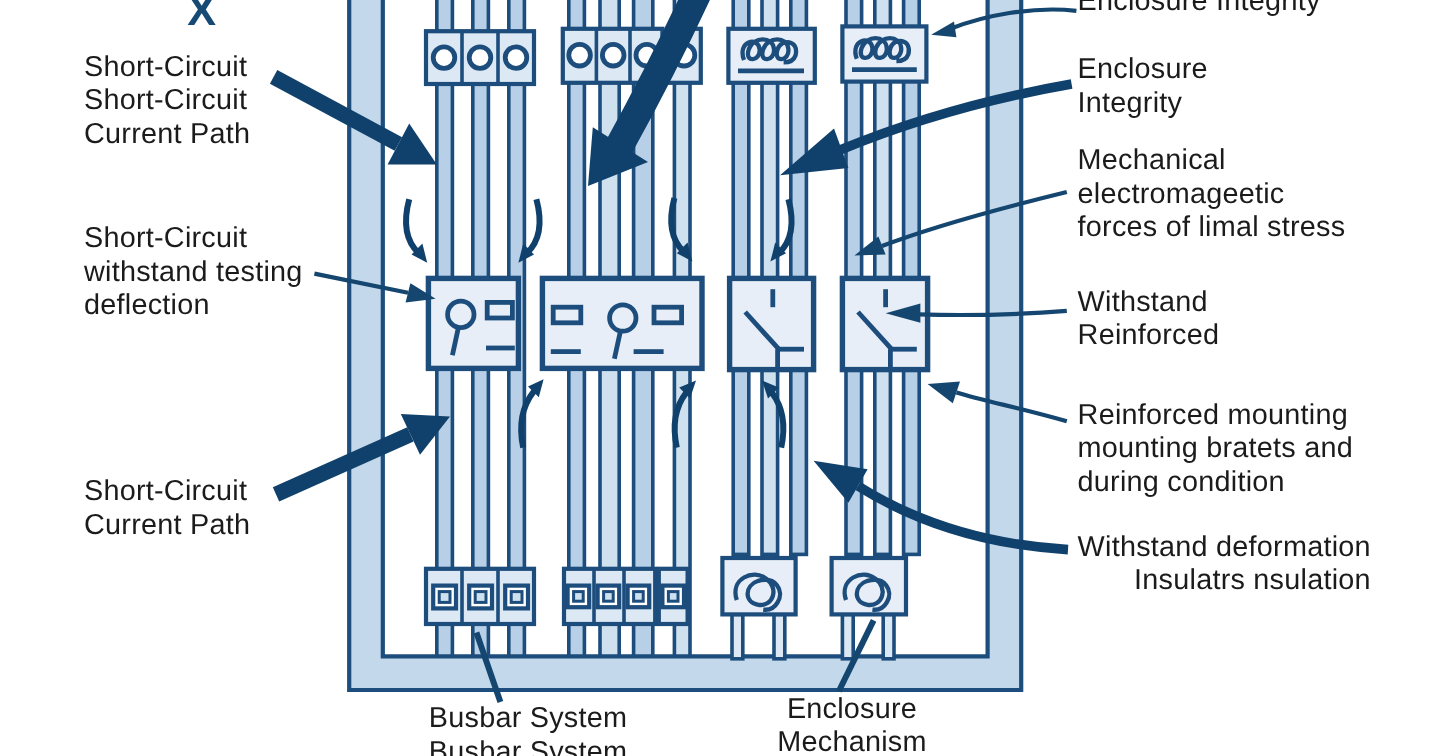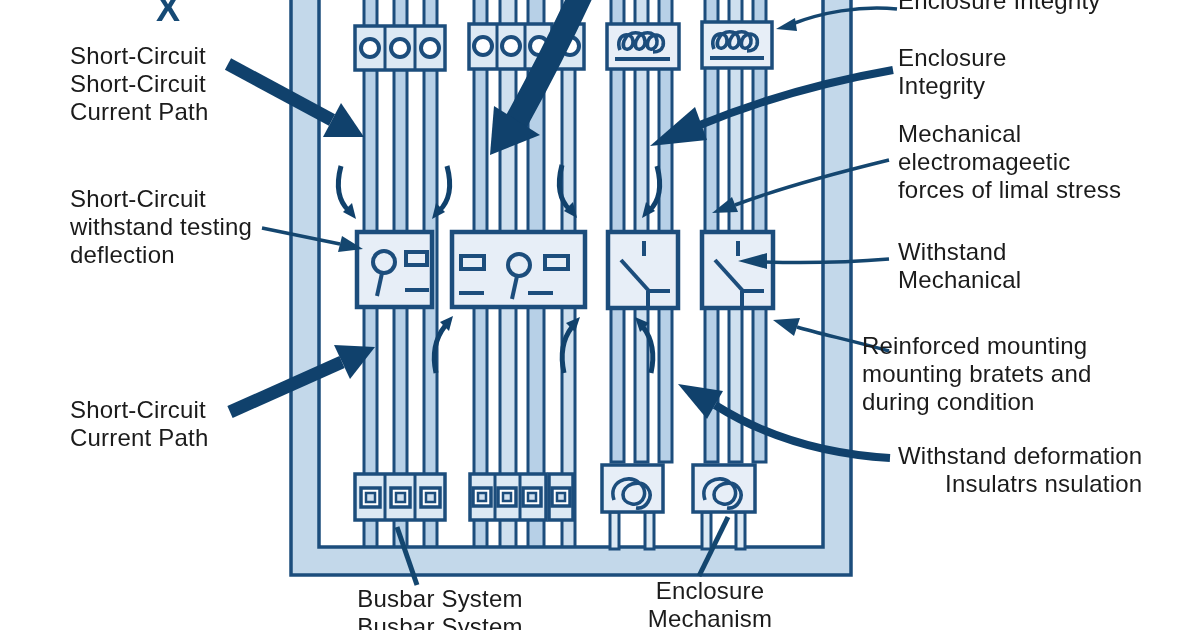--- a/index.html
+++ b/index.html
@@ -244,23 +244,23 @@
 <div class="label" style="left:898px;top:-13px;">Enclosure Integrity</div>
 
 <div class="label" style="left:898px;top:44px;">Enclosure
 Integrity</div>
 
 <div class="label" style="left:898px;top:120px;">Mechanical
 electromageetic
 forces of limal stress</div>
 
 <div class="label" style="left:898px;top:238px;">Withstand
-Mechanical</div>
-
-<div class="label" style="left:862px;top:332px;">Reinforced mounting
+Reinforced</div>
+
+<div class="label" style="left:898px;top:332px;">Reinforced mounting
 mounting bratets and
 during condition</div>
 
 <div class="label" style="left:898px;top:442px;text-align:right;">Withstand deformation
 Insulatrs nsulation</div>
 
 <div class="label center" style="left:340px;top:585px;width:200px;">Busbar System
 Busbar System</div>
 
 <div class="label center" style="left:630px;top:577px;width:160px;">Enclosure

